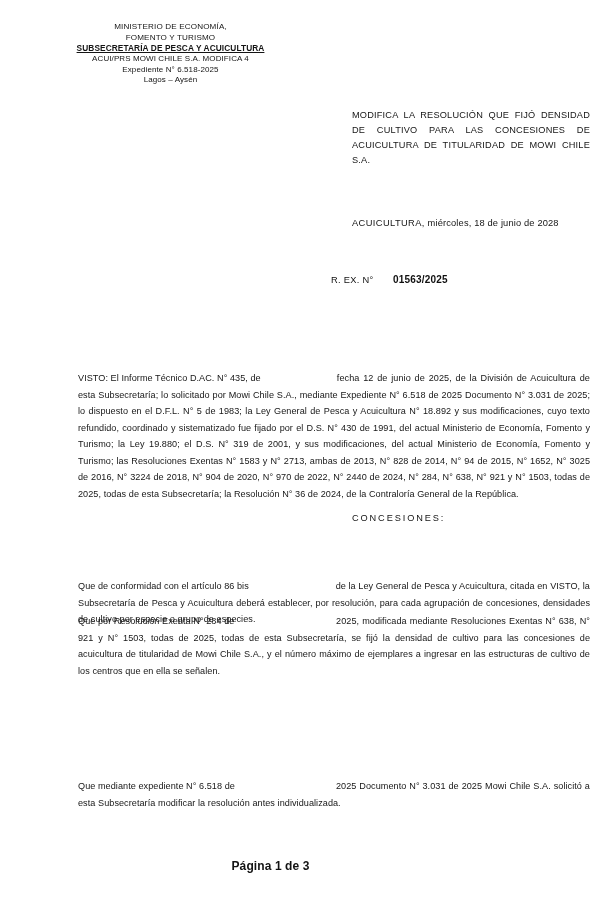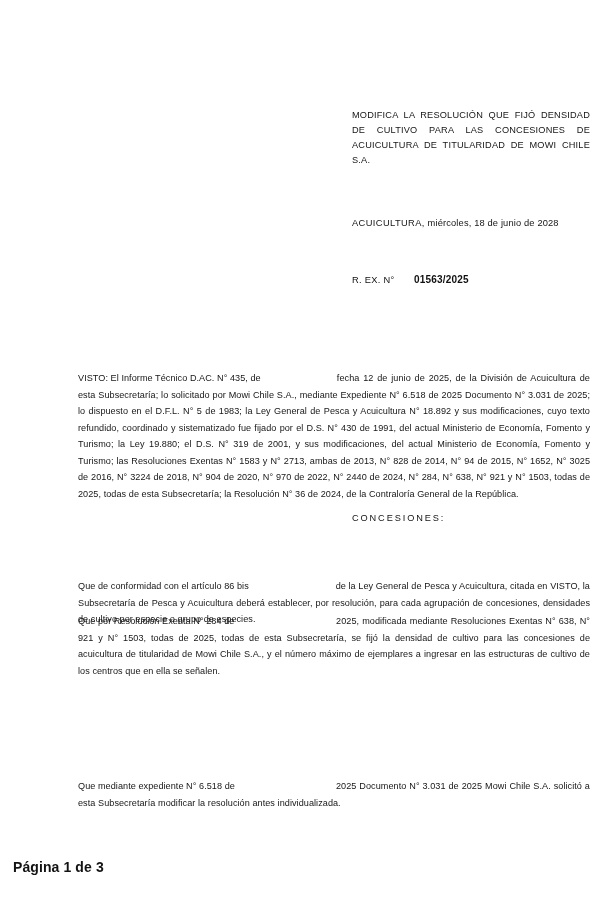--- a/index.html
+++ b/index.html
@@ -70,21 +70,21 @@
     width: 240px;
     font-size: 9.3px;
     letter-spacing: 0.15px;
     color: #151515;
   }
   .place-date .city { letter-spacing: 0.4px; }
 
   
   .resnum {
     position: absolute;
-    left: 352px;
+    left: 331px;
     top: 274px;
     width: 240px;
     font-size: 9.3px;
     color: #101010;
   }
   .resnum .rn-label {
     display: inline-block;
     width: 62px;
     letter-spacing: 0.3px;
   }
@@ -122,33 +122,40 @@
     letter-spacing: 1.9px;
     color: #141414;
   }
 
   
   .footer {
     position: absolute;
     left: 0;
     top: 859px;
     width: 541px;
-    text-align: left;
-    font-size: 14px;
+    text-align: center;
+    font-size: 12px;
     font-weight: bold;
     color: #131313;
     letter-spacing: 0.1px;
-    padding-left: 13px;
   }
 </style>
 </head>
 <body>
 
 <div class="page">
 
+  <div class="letterhead">
+    <div class="lh-line">MINISTERIO DE ECONOMÍA,</div>
+    <div class="lh-line">FOMENTO Y TURISMO</div>
+    <div class="lh-line lh-bold">SUBSECRETARÍA DE PESCA Y ACUICULTURA</div>
+    <div class="lh-line lh-sub">ACUI/PRS MOWI CHILE S.A. MODIFICA 4</div>
+    <div class="lh-line lh-sub">Expediente N° 6.518-2025</div>
+    <div class="lh-line lh-sub">Lagos – Aysén</div>
+  </div>
 
   <div class="title-block">MODIFICA LA RESOLUCIÓN QUE FIJÓ DENSIDAD DE CULTIVO PARA LAS CONCESIONES DE ACUICULTURA DE TITULARIDAD DE MOWI CHILE S.A.</div>
 
   <div class="place-date">
     <span class="city">ACUICULTURA,</span>
     <span>miércoles, 18 de junio de 2028</span>
   </div>
 
   <div class="resnum">
     <span class="rn-label">R. EX. N°</span><span class="rn-value">01563/2025</span>

